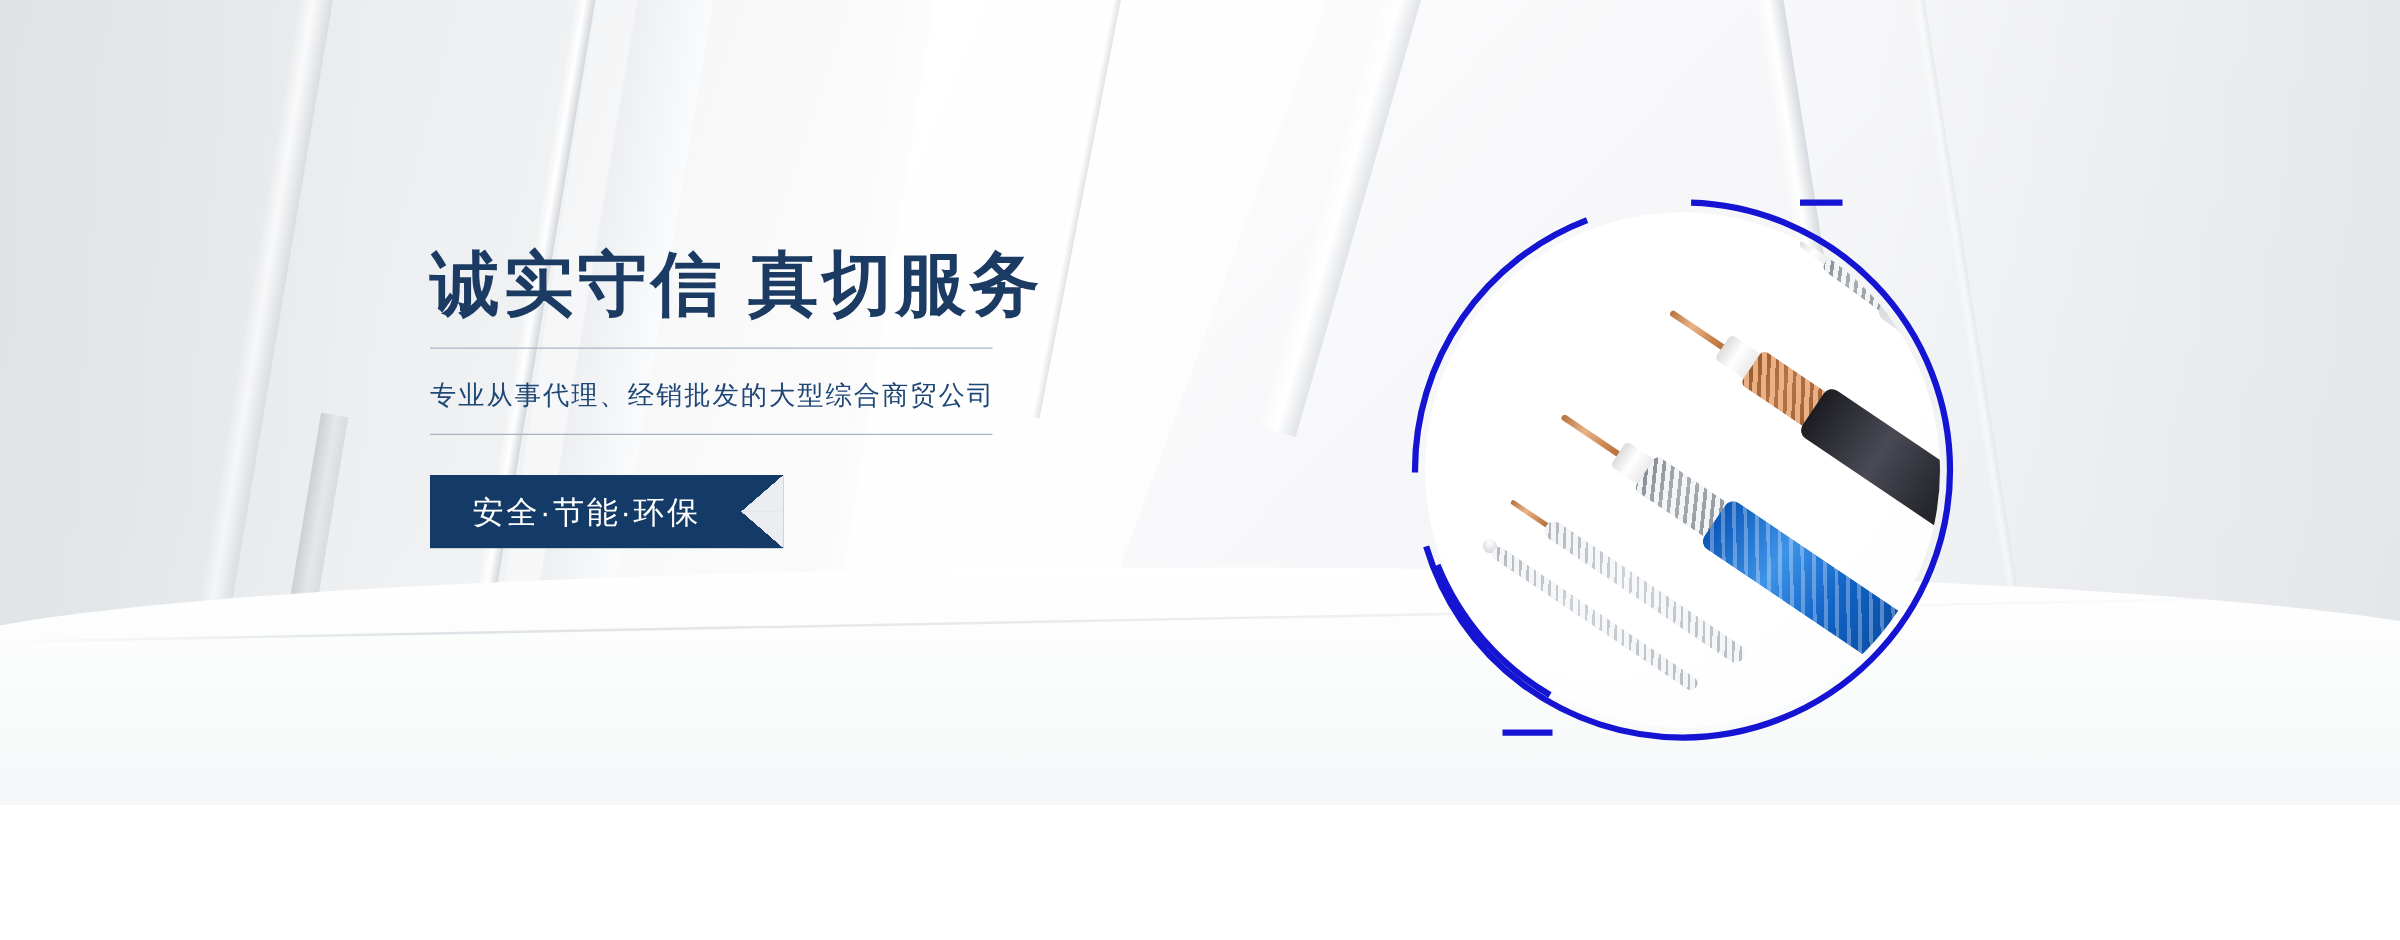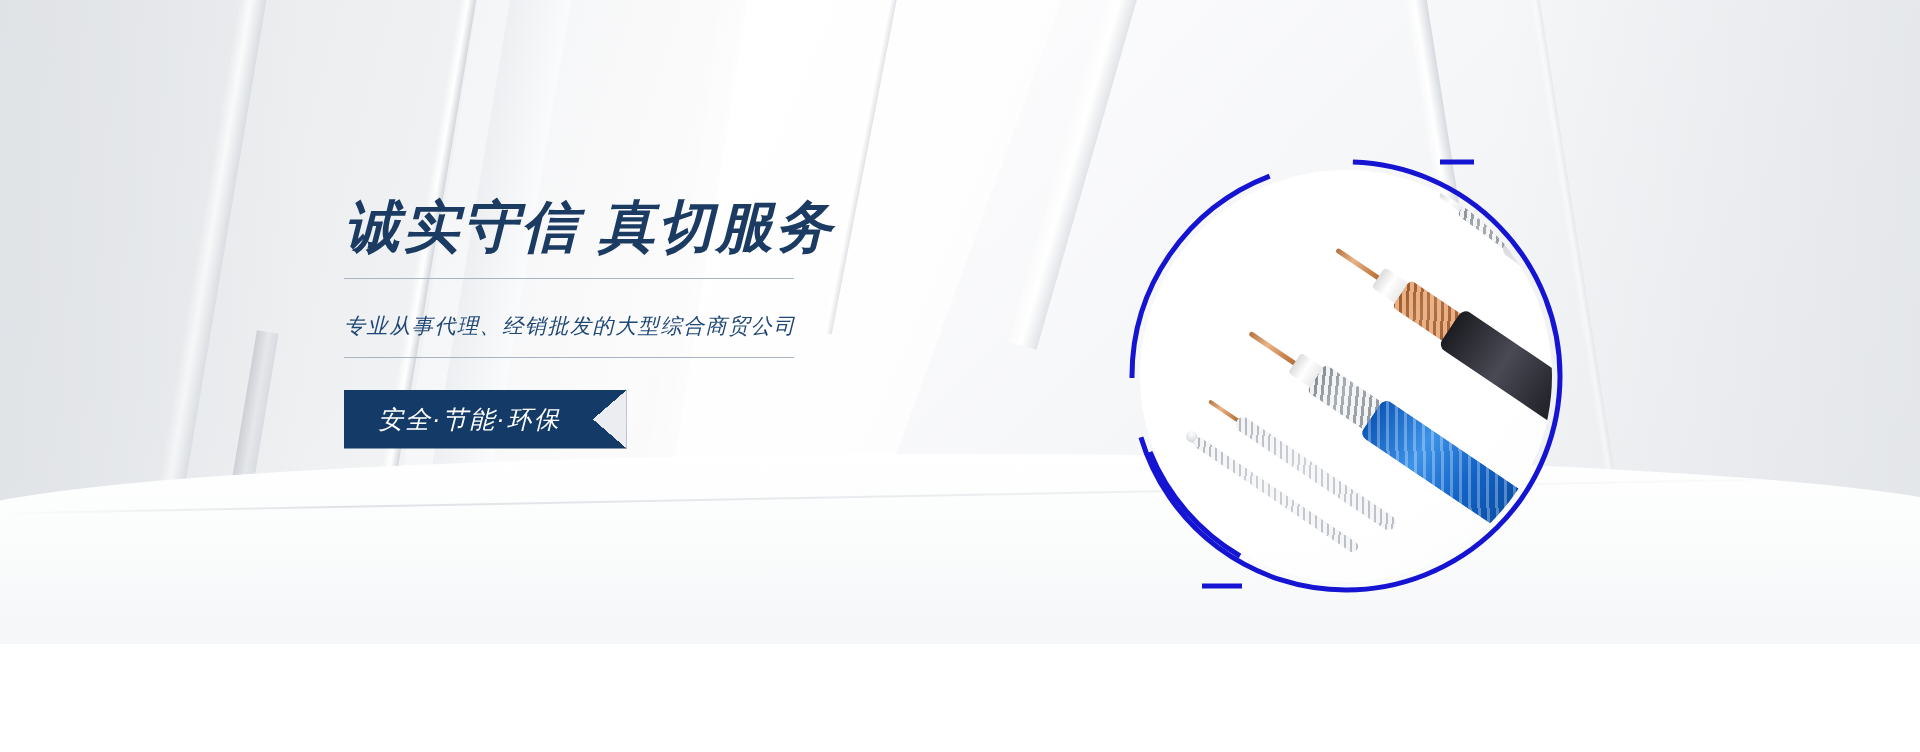--- a/index.html
+++ b/index.html
@@ -9,21 +9,20 @@
     font-family:"Liberation Sans", "DejaVu Sans", sans-serif;
     background:#ffffff;
   }
 
   .banner{
     position:relative;
     width:1920px; height:644px;
     overflow:hidden;
     background:
       linear-gradient(180deg,#f7f8f9 0%,#eef0f2 42%,#e9ebee 62%,#fbfcfc 78%,#ffffff 100%);
-    font-style: italic;
   }
 
   
   .bg-layer{ position:absolute; inset:0; overflow:hidden; }
 
   
   .wedge-left{
     position:absolute; left:-120px; top:-40px; width:640px; height:700px;
     background:linear-gradient(100deg,#e3e5e8 0%,#eceef0 55%,#f4f5f6 100%);
     transform:skewX(-9deg);
@@ -129,21 +128,21 @@
     color:#1f4775;
     white-space:nowrap;
     font-weight:400;
   }
   .rule{
     margin-top:20px;
     width:450px; height:1px;
     background:#a9b4c2;
   }
   .tagline{
-    margin-top:33px;
+    margin-top:23px;
     font-size:21px;
     letter-spacing:1.6px;
     color:#1f4775;
     white-space:nowrap;
   }
   .rule2{
     margin-top:17px;
     width:450px; height:1px;
     background:#a9b4c2;
   }

